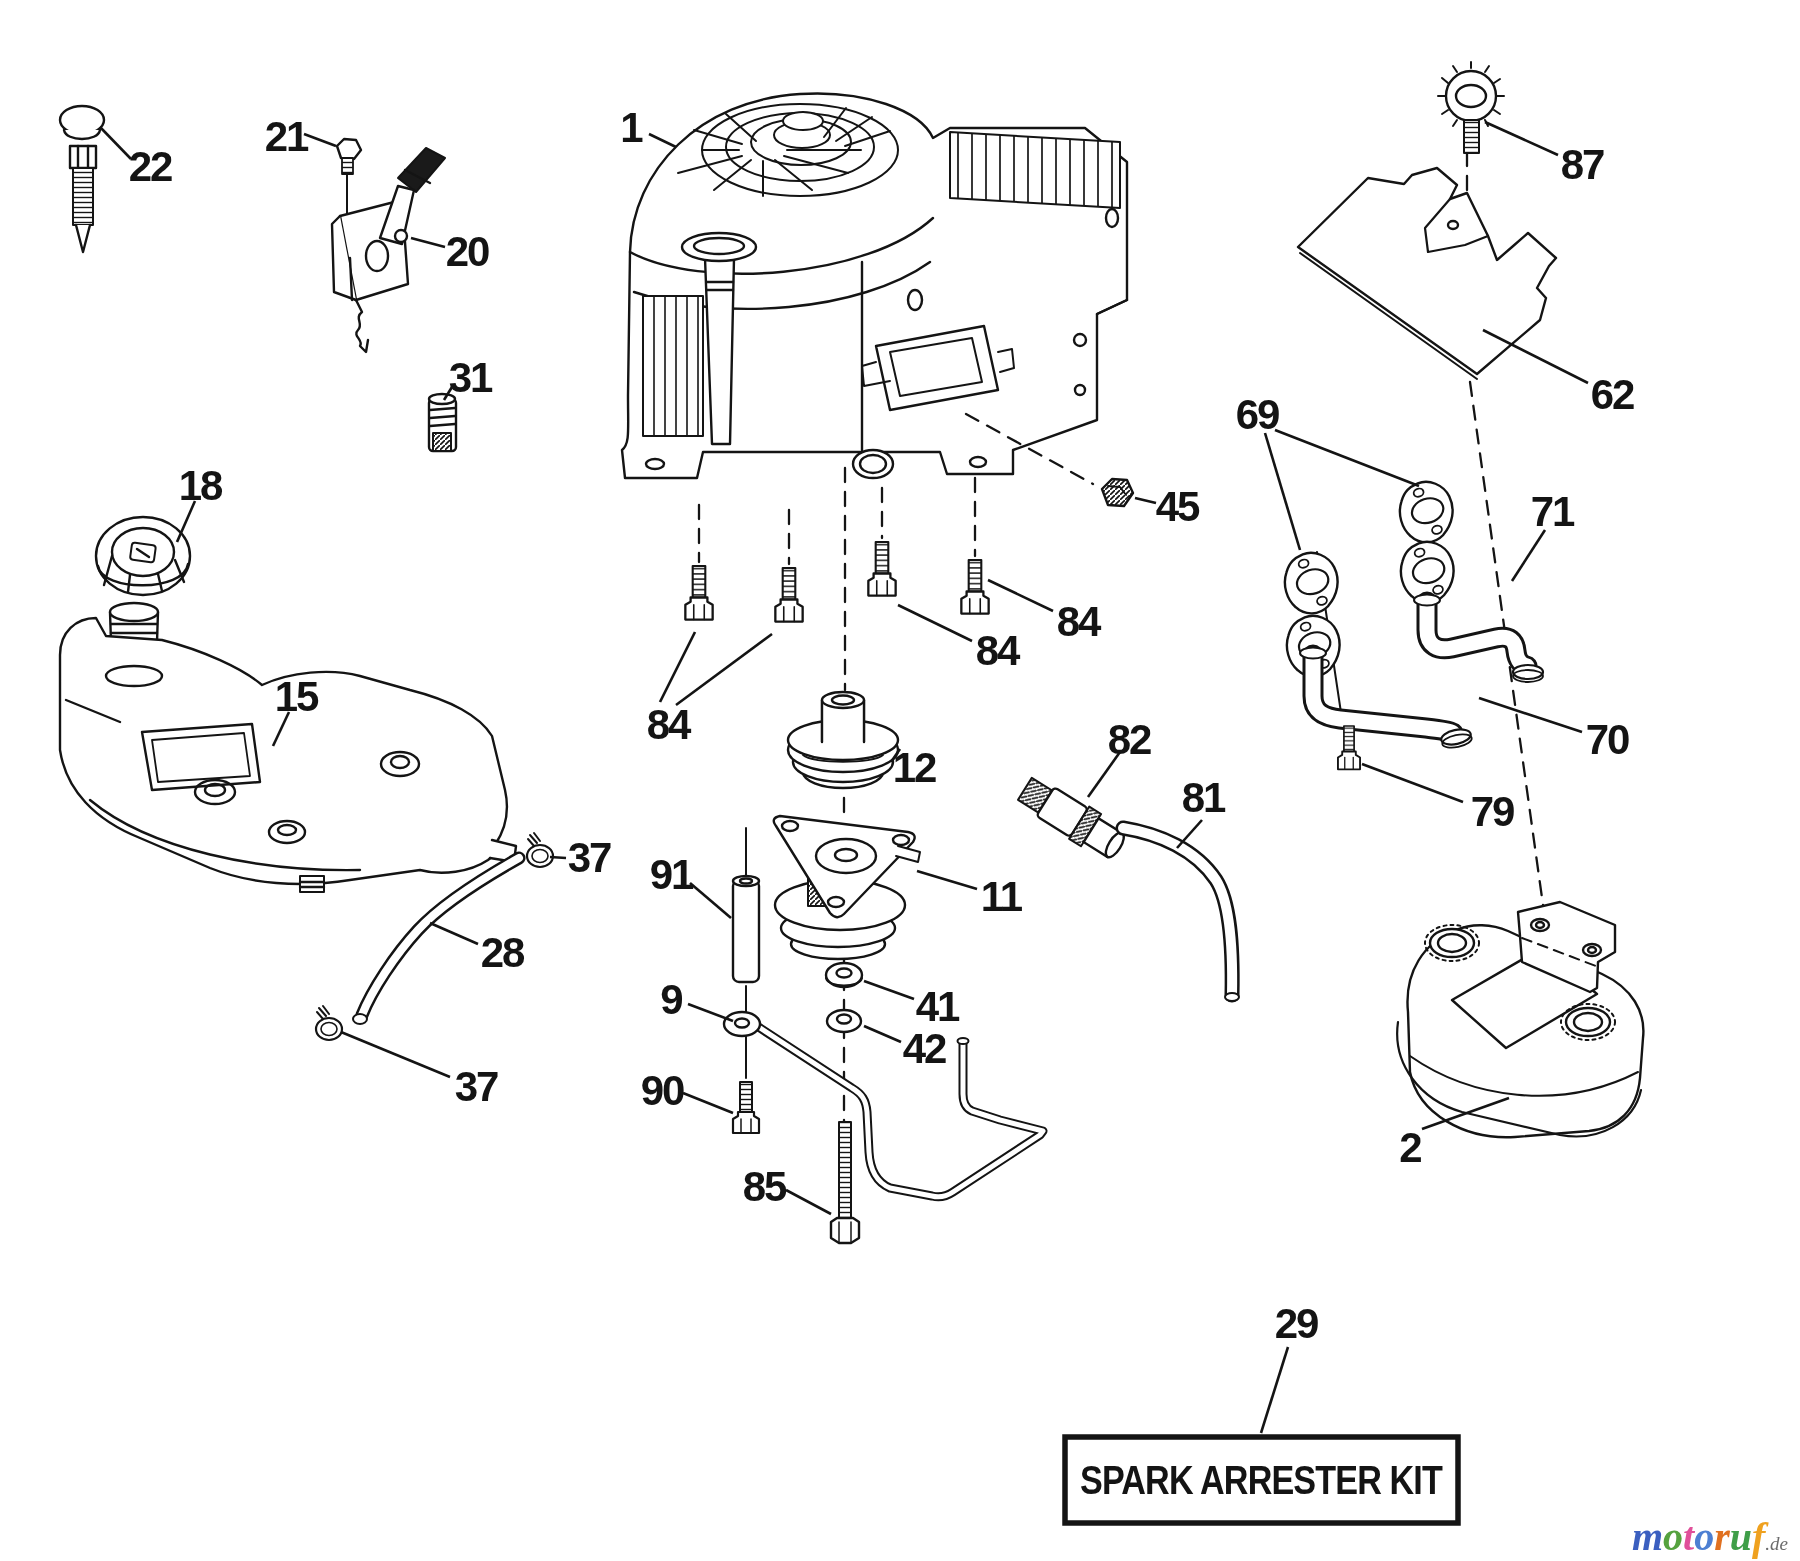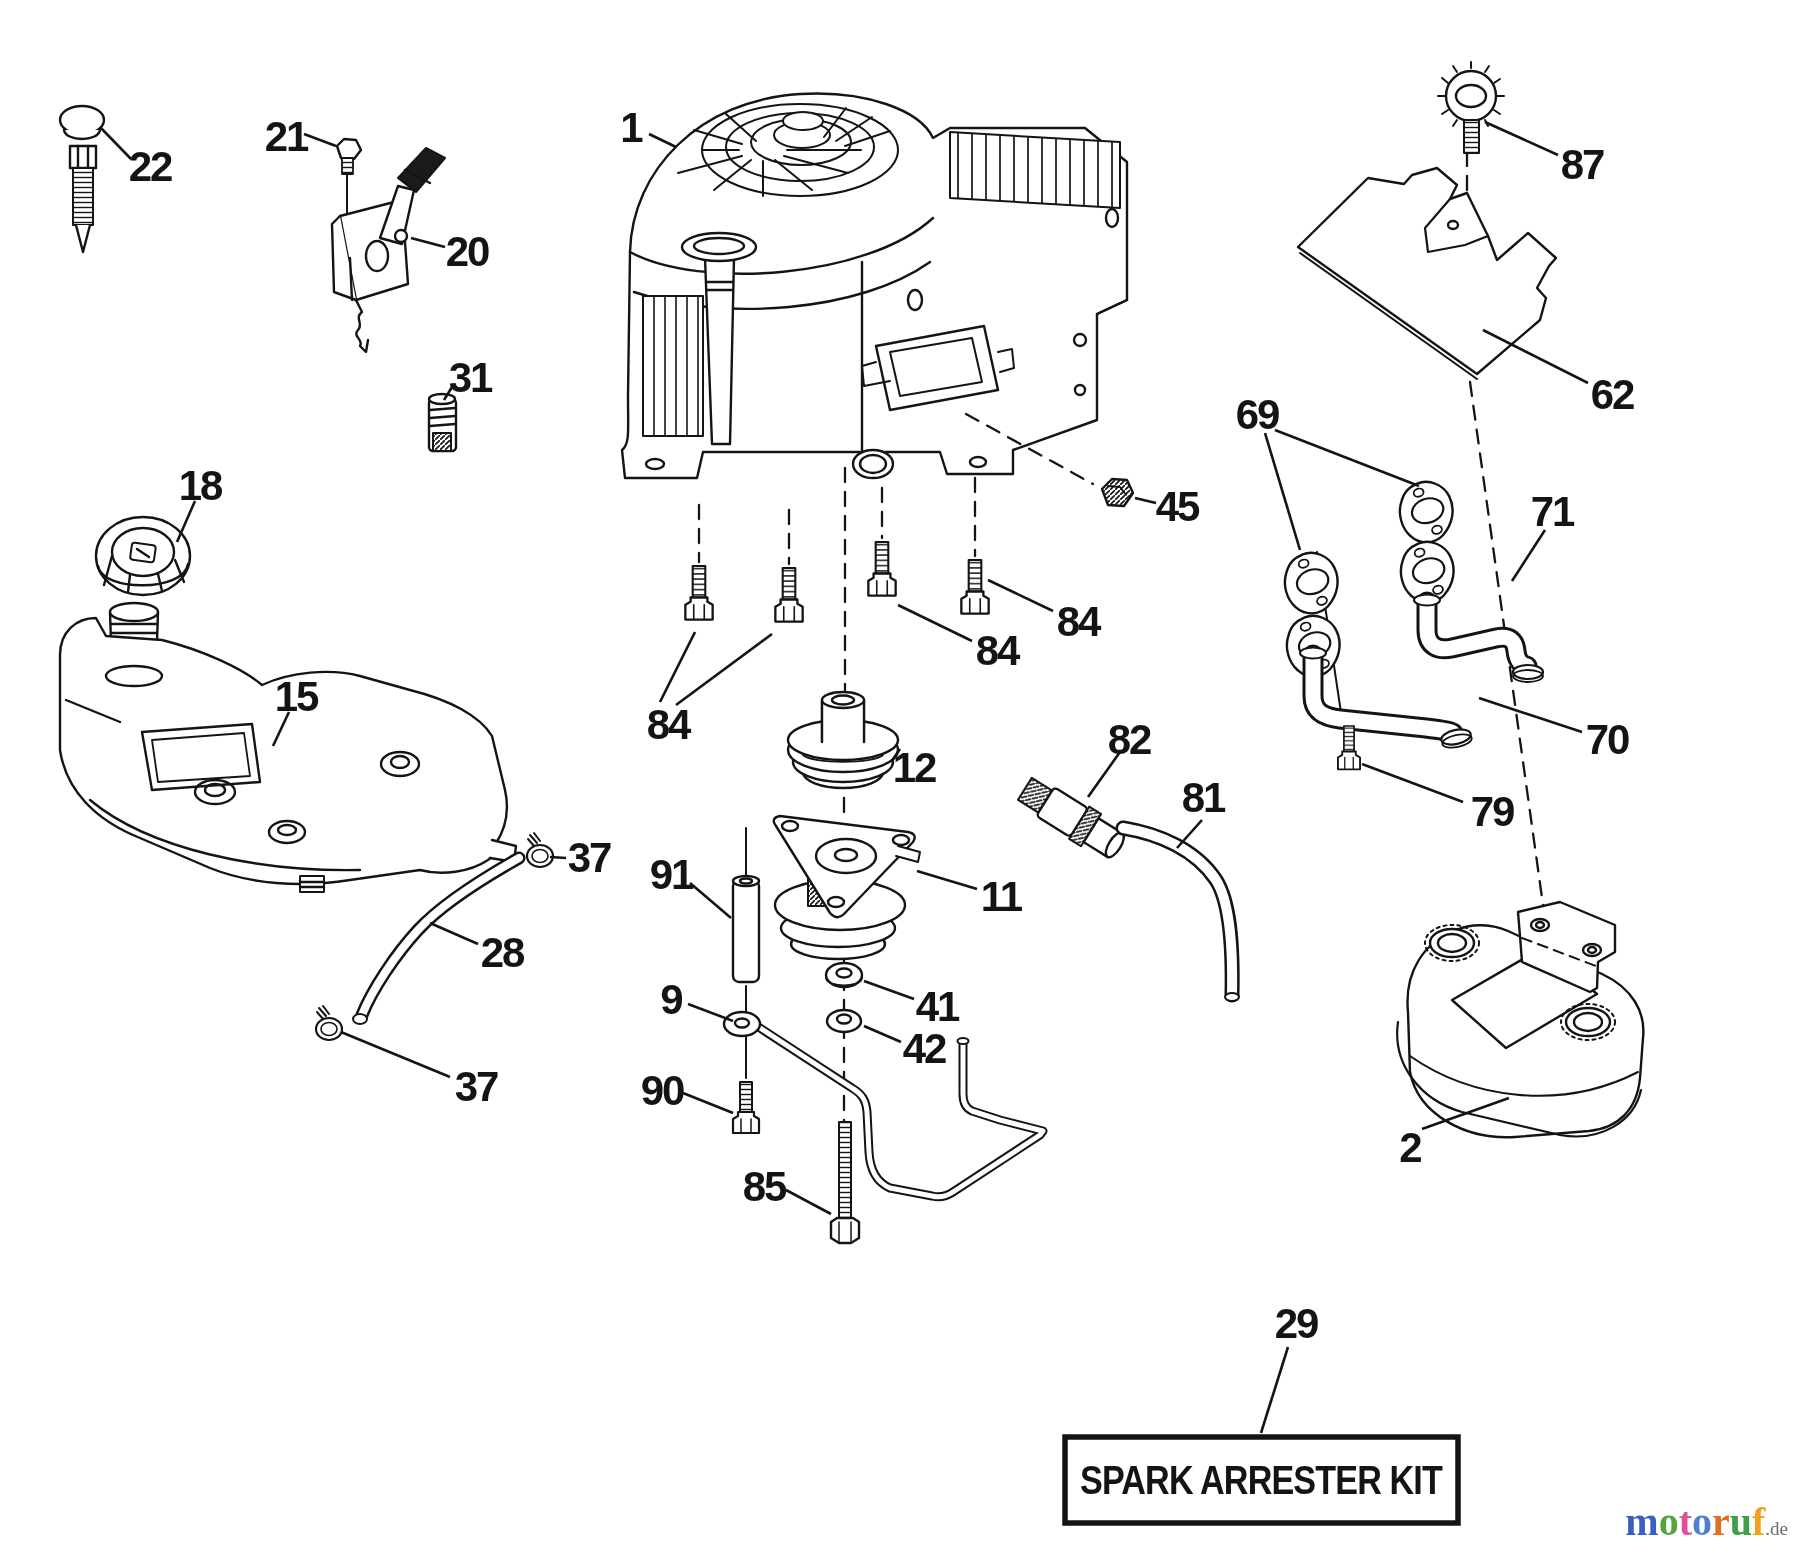--- a/index.html
+++ b/index.html
@@ -1,22 +1,22 @@
 <!DOCTYPE html>
 <html><head>
 <meta charset="utf-8">
 <style>
   html,body{margin:0;padding:0;background:#fff;}
   #canvas{position:relative;width:1800px;height:1561px;background:#ffffff;overflow:hidden;
           font-family:"Liberation Sans",sans-serif;}
   #art{position:absolute;left:0;top:0;}
   .callout-text{font-family:"Liberation Sans",sans-serif;font-weight:bold;font-size:42px;
                 fill:#141414;letter-spacing:-2px;}
-  #watermark{position:absolute;right:12px;bottom:19px;font-family:"Liberation Serif",serif;
-             font-weight:bold;font-size:40px;line-height:1;user-select:none;}
+  #watermark{position:absolute;right:12px;bottom:4px;font-family:"Liberation Serif",serif;
+             font-weight:bold;font-size:40px;line-height:1;user-select:none;font-style:italic;}
   #watermark .suffix{font-size:19px;font-weight:normal;}
 </style>
 </head>
 <body>
 
 <div id="canvas">
 <svg id="art" width="1800" height="1561" viewBox="0 0 1800 1561" xmlns="http://www.w3.org/2000/svg">
   <defs>
     <pattern id="thr" patternUnits="userSpaceOnUse" width="6" height="5">
       <rect width="6" height="5" fill="#fff"></rect>

